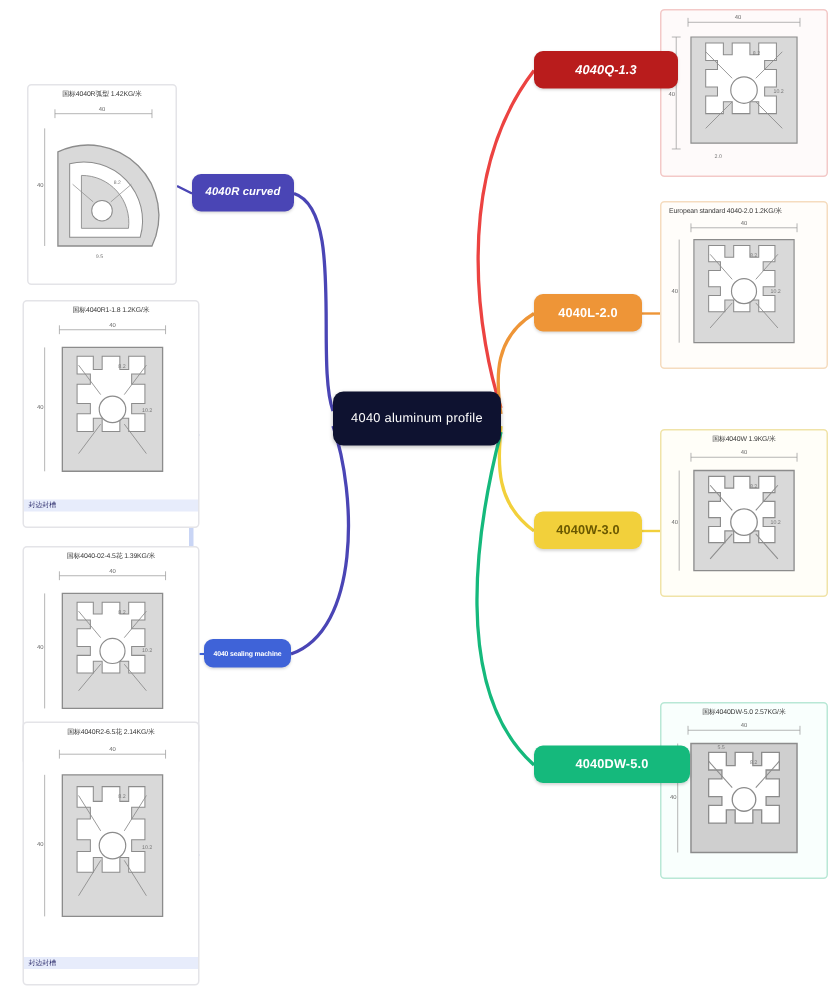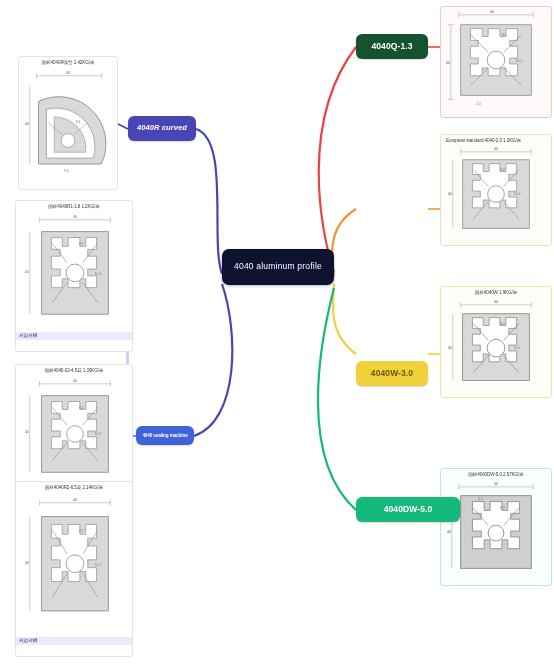--- a/index.html
+++ b/index.html
@@ -23,38 +23,38 @@
     color: #ffffff;
     display: flex;
     align-items: center;
     justify-content: center;
     text-align: center;
     line-height: 1.1;
     z-index: 5;
     white-space: nowrap;
   }
   #root-node {
-    left: 222px; top: 249px;
+    left: 222px; top: 261px;
     width: 112px; height: 36px;
     background: #0e1230;
     border-radius: 7px;
     font-size: 8.5px;
     letter-spacing: .2px;
     box-shadow: 0 1px 3px rgba(0,0,0,.28);
   }
   .branch-node {
     height: 25px;
     font-size: 8.5px;
     font-weight: 700;
     letter-spacing: .1px;
     box-shadow: 0 1px 2px rgba(0,0,0,.16);
   }
-  #node-q   { left: 356px; top: 34px;  width: 72px; background: #14532d; }
+  #node-q   { left: 356px; top: 34px;  width: 96px; background: #b91c1c; font-style: italic; }
   #node-l   { left: 356px; top: 196px; width: 72px; background: #ee9537; }
-  #node-w   { left: 356px; top: 341px; width: 72px; background: #f2d03b; color: #6a5800; margin-top: 20px; }
+  #node-w   { left: 356px; top: 341px; width: 72px; background: #f2d03b; color: #6a5800; }
   #node-dw  { left: 356px; top: 497px; width: 104px; background: #15b97c; }
   #node-r   { left: 128px; top: 116px; width: 68px; background: #4a45b5; font-size: 7.5px; font-weight: 600; font-style: italic; }
   #node-seal{ left: 136px; top: 426px; width: 58px; height: 19px; background: #3f63d8;
               font-size: 4.6px; font-weight: 700; letter-spacing: -.1px; }
 
   
   .card {
     position: absolute;
     background: #ffffff;
     border: 1px solid #e4e4e8;
@@ -127,20 +127,21 @@
     <path d="M126 436 L 133 436" fill="none" stroke="#c9d5f5" stroke-width="1.4"></path>
     <path d="M126 570 L 133 570" fill="none" stroke="#c9d5f5" stroke-width="1.4"></path>
   </svg>
 
   <div class="hl-bar" id="hl-seal"></div>
 
   <div class="node" id="root-node">4040 aluminum profile</div>
 
   <div class="node branch-node" id="node-q">4040Q-1.3</div>
 
+  <div class="node branch-node" id="node-l">4040L-2.0</div>
 
   <div class="node branch-node" id="node-w">4040W-3.0</div>
 
   <div class="node branch-node" id="node-dw">4040DW-5.0</div>
 
   <div class="node branch-node" id="node-r">4040R curved</div>
 
   <div class="node branch-node" id="node-seal">4040 sealing machine</div>
 
   <div class="card" id="card-q">

